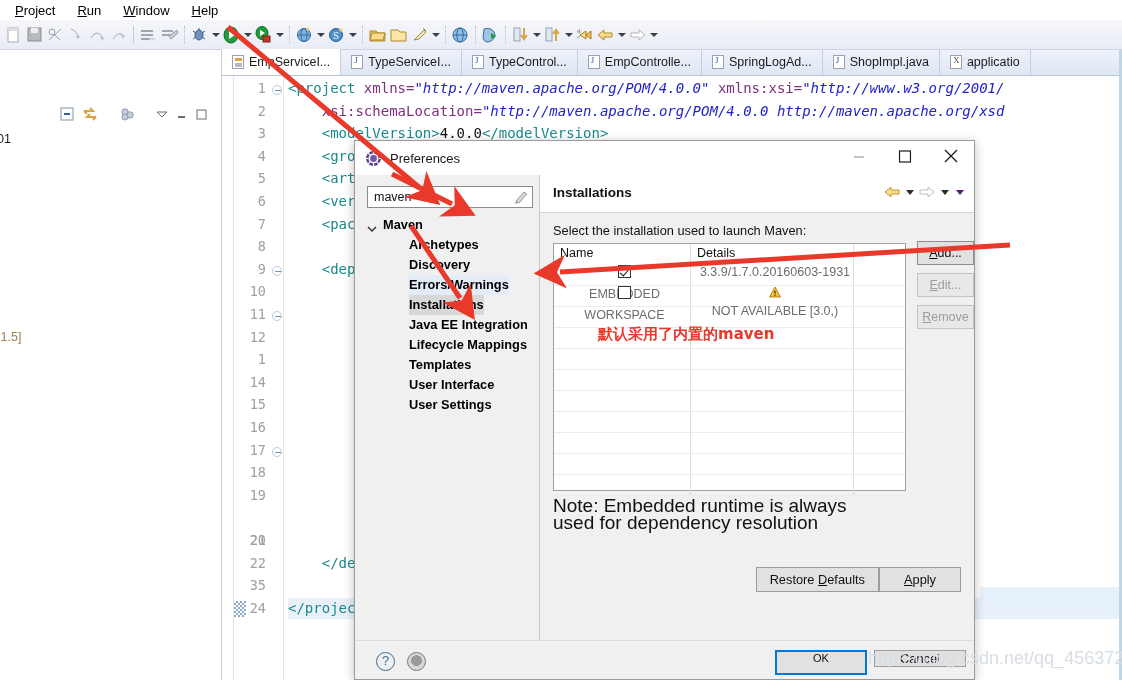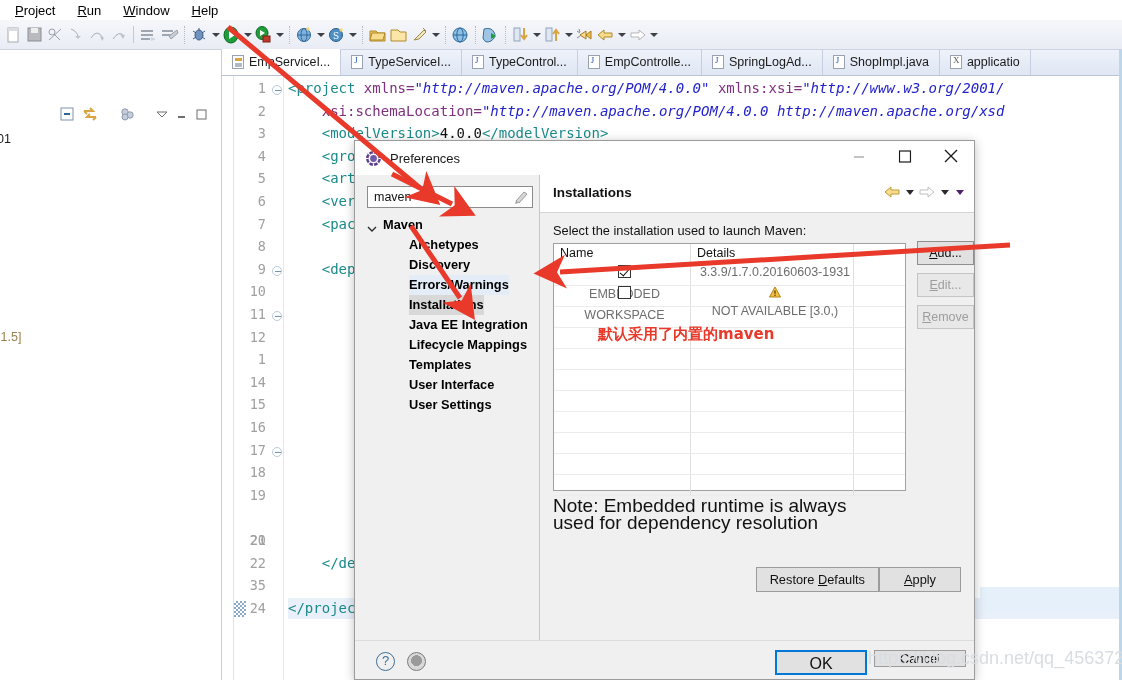--- a/index.html
+++ b/index.html
@@ -284,22 +284,22 @@
     background:#f0f0f0; border-top:1px solid #dcdcdc;
   }
   .helpbtn { position:absolute; left:21px; top:11px; width:19px; height:19px;
              border:1.5px solid #3e6e96; border-radius:50%; color:#3e6e96;
              font-size:13px; text-align:center; line-height:16px; }
   .dotbtn { position:absolute; left:52px; top:11px; width:19px; height:19px;
             border:1.5px solid #7a7a7a; border-radius:50%;
             background:radial-gradient(circle at 50% 45%, #9a9a9a 0 42%, #d8d8d8 44% 100%); }
   .okbtn {
     position:absolute; left:420px; top:9px; width:92px; height:25px;
-    background:#e1e1e1; border:2px solid #0078d7; font-size:16px; color:#111;
-    display:flex; align-items:flex-end; justify-content:center;
+    background:#e1e1e1; border:2px solid #0078d7; font-size:11px; color:#111;
+    display:flex; align-items:flex-start; justify-content:center;
   }
   .cancelbtn {
     position:absolute; left:519px; top:9px; width:92px; height:17px;
     background:#e1e1e1; border:1px solid #9c9c9c; font-size:12.8px; color:#111;
     display:flex; align-items:center; justify-content:center;
   }
 
   
   .anno { position:absolute; left:0; top:0; width:1122px; height:680px; pointer-events:none; }
   .cn-note {

